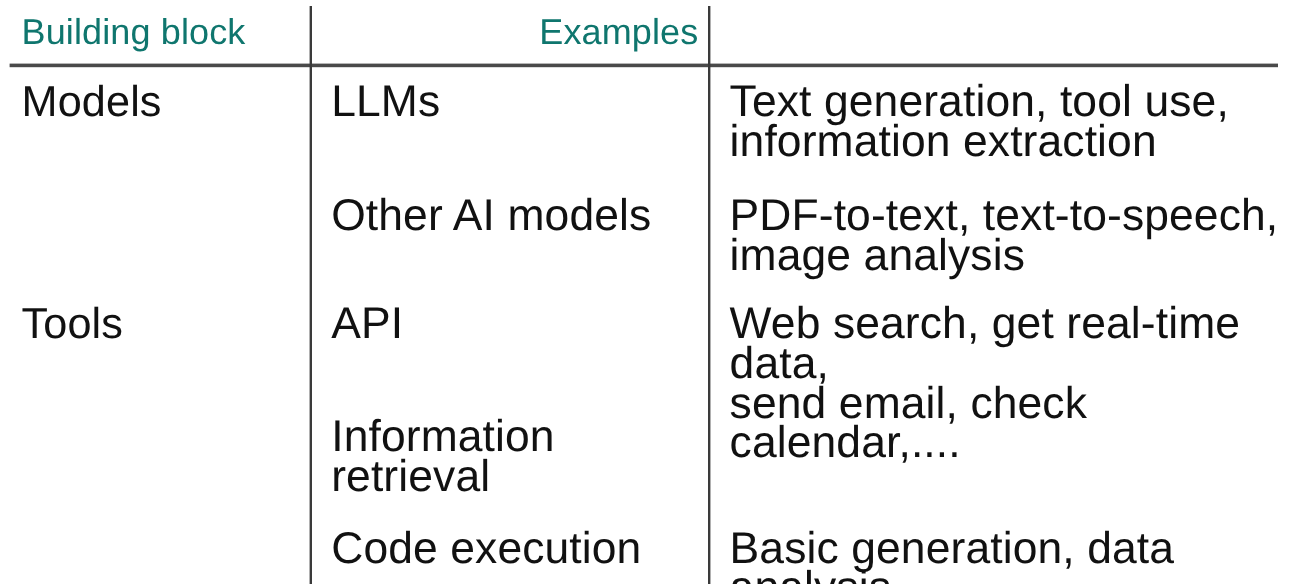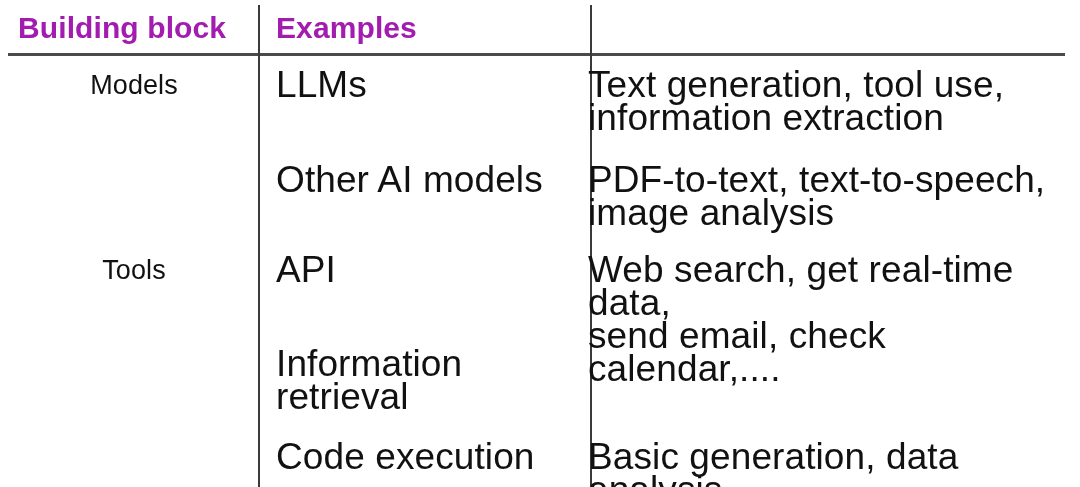--- a/index.html
+++ b/index.html
@@ -57,49 +57,49 @@
     top: 0;
     width: 1080px;
     height: 53px;
   }
   .cell {
     position: absolute;
     box-sizing: border-box;
   }
   .head-cell {
     font-size: 30px;
-    font-weight: 700;
+    font-weight: 400;
     line-height: 34px;
     letter-spacing: 0.1px;
-    color: #a21caf;
+    color: #0f766e;
     top: 11px;
   }
   .head-c0 { left: 18px;  width: 232px; }
-  .head-c1 { left: 276px; width: 306px; }
+  .head-c1 { left: 276px; width: 306px; text-align: right; }
   .head-c2 { left: 608px; width: 460px; }
 
   
   .row {
     position: absolute;
     left: 0;
     width: 1080px;
   }
   .c0, .c1, .c2 {
     position: absolute;
     box-sizing: border-box;
     font-size: 37px;
     font-weight: 400;
     line-height: 33px;
     letter-spacing: 0.1px;
     color: #111111;
     white-space: pre-line;
   }
-  .c0 { left: 18px;  width: 232px; font-size: 27px; line-height: 34px; text-align: center; }
+  .c0 { left: 18px;  width: 232px; font-size: 36px; line-height: 34px; }
   .c1 { left: 276px; width: 306px; }
-  .c2 { left: 588px; width: 462px; }
+  .c2 { left: 608px; width: 462px; }
 
   .r0 { top: 68px;  height: 90px; }
   .r1 { top: 163px; height: 90px; }
   .r2 { top: 253px; height: 92px; }
   .r3 { top: 347px; height: 92px; padding-left: 48px; }
   .r4 { top: 440px; height: 47px; }
 
   .row .c0, .row .c1, .row .c2 { top: 0; }
 </style>
 </head>

